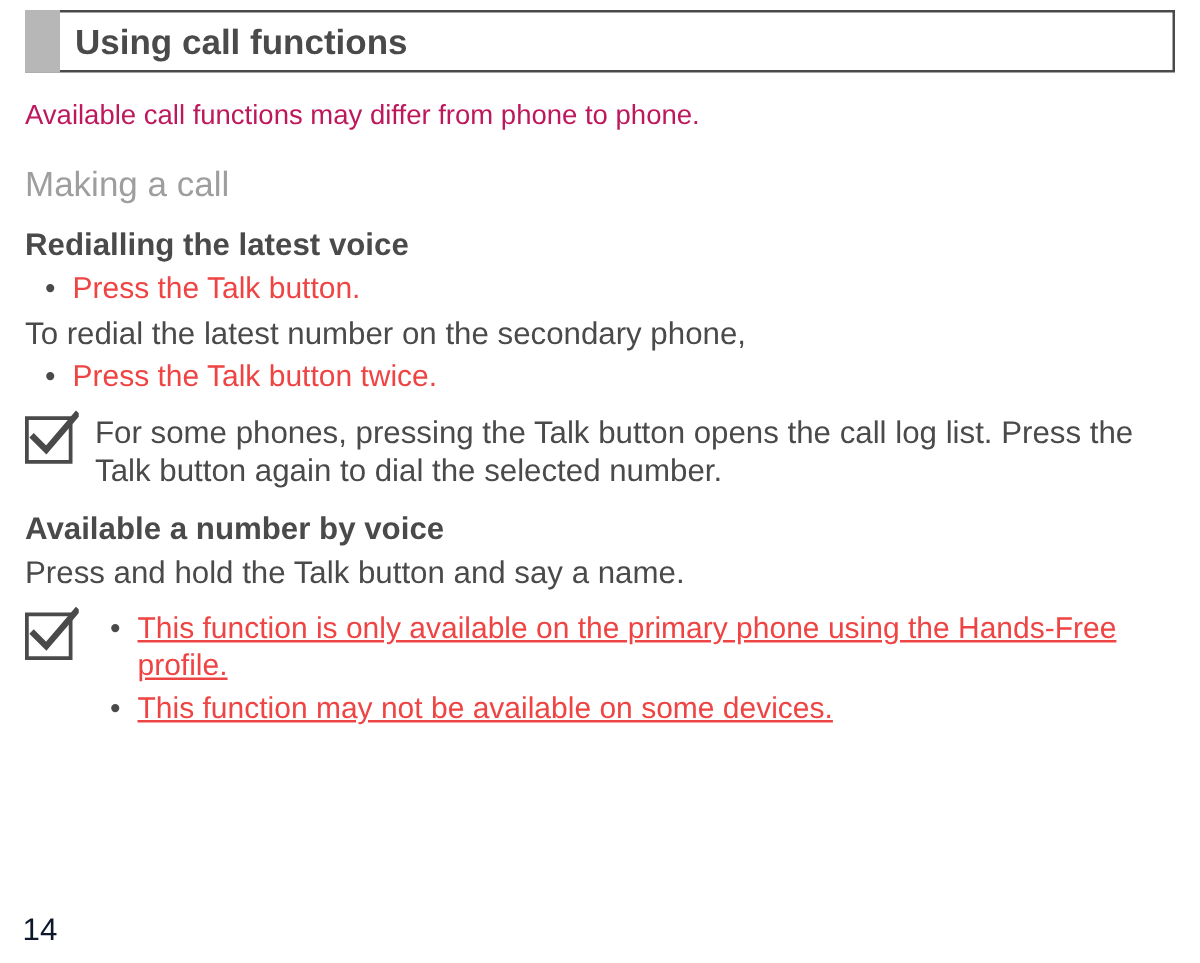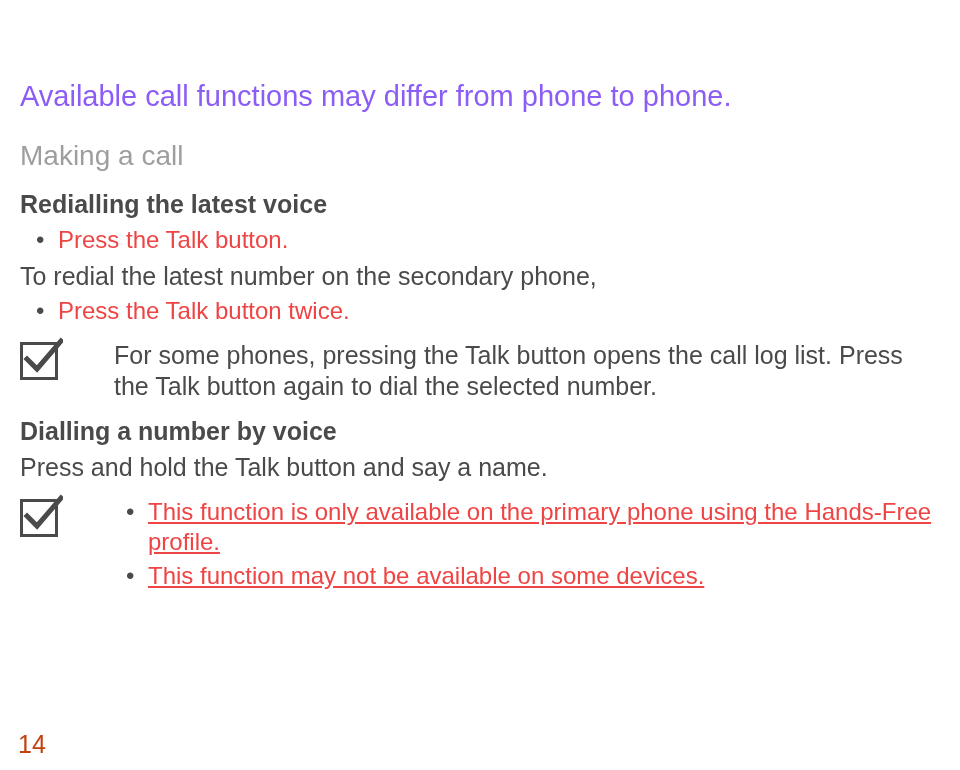--- a/index.html
+++ b/index.html
@@ -43,22 +43,22 @@
     color: #4a4a4a;
     margin-left: 12px;
   }
   .content {
     position: absolute;
     left: 20px;
     right: 20px;
     top: 78px;
   }
   .intro {
-    font-size: 29px;
-    color: #8b5cf6;
+    font-size: 22px;
+    color: #be185d;
     margin-bottom: 24px;
   }
   .section-title {
     font-size: 28px;
     font-weight: normal;
     color: #9e9e9e;
     margin-bottom: 16px;
   }
   .sub-title {
     font-size: 25px;
@@ -111,46 +111,49 @@
     width: 40px;
     height: 40px;
     position: absolute;
     top: -8px;
     left: 0;
   }
   .note-body {
     flex: 1 1 auto;
     font-size: 25px;
     color: #4a4a4a;
-    margin-left: 38px;
   }
   .note-body ul.bullets {
     padding-left: 34px;
   }
   .note-body ul.bullets li {
     margin-bottom: 4px;
     text-decoration: underline;
   }
   .note-body ul.bullets li::before {
     left: -22px;
   }
 
   .page-number {
     position: absolute;
     left: 18px;
     bottom: 10px;
     font-size: 25px;
-    color: #c2410c;
+    color: #0f172a;
   }
 </style>
 </head>
 <body>
 
 <div class="page">
 
+  <div class="title-box">
+    <div class="gray-block"></div>
+    <h1>Using call functions</h1>
+  </div>
 
   <div class="content">
     <p class="intro">Available call functions may differ from phone to phone.</p>
 
     <p class="section-title">Making a call</p>
 
     <p class="sub-title">Redialling the latest voice</p>
     <ul class="bullets">
       <li>Press the Talk button.</li>
     </ul>
@@ -161,21 +164,21 @@
 
     <div class="note-row">
       <div class="check-icon">
         <svg viewBox="0 0 40 40">
           <path d="M4 22 L14 32 L38 4" stroke="#4a4a4a" stroke-width="5" fill="none" stroke-linecap="square"></path>
         </svg>
       </div>
       <div class="note-body">For some phones, pressing the Talk button opens the call log list. Press the Talk button again to dial the selected number.</div>
     </div>
 
-    <p class="sub-title">Dialling a number by voice</p>
+    <p class="sub-title">Available a number by voice</p>
     <p class="body-text">Press and hold the Talk button and say a name.</p>
 
     <div class="note-row">
       <div class="check-icon">
         <svg viewBox="0 0 40 40">
           <path d="M4 22 L14 32 L38 4" stroke="#4a4a4a" stroke-width="5" fill="none" stroke-linecap="square"></path>
         </svg>
       </div>
       <div class="note-body">
         <ul class="bullets">

